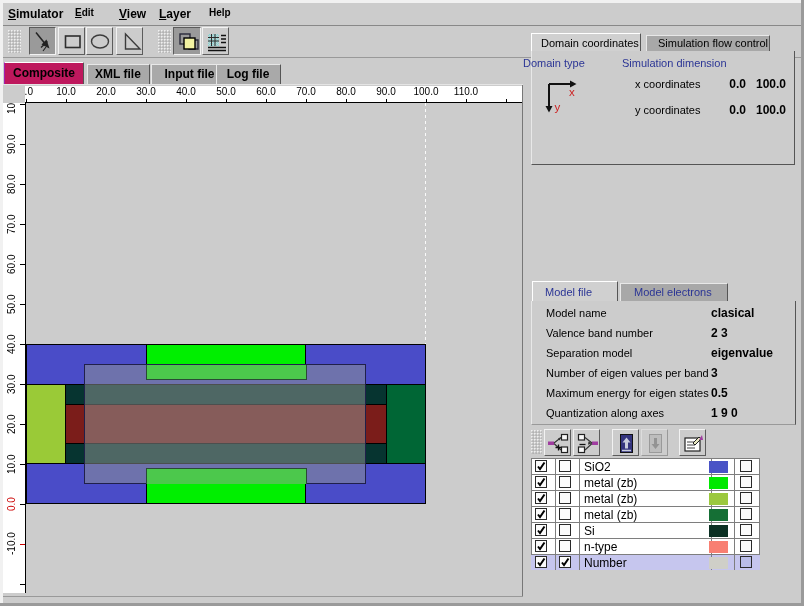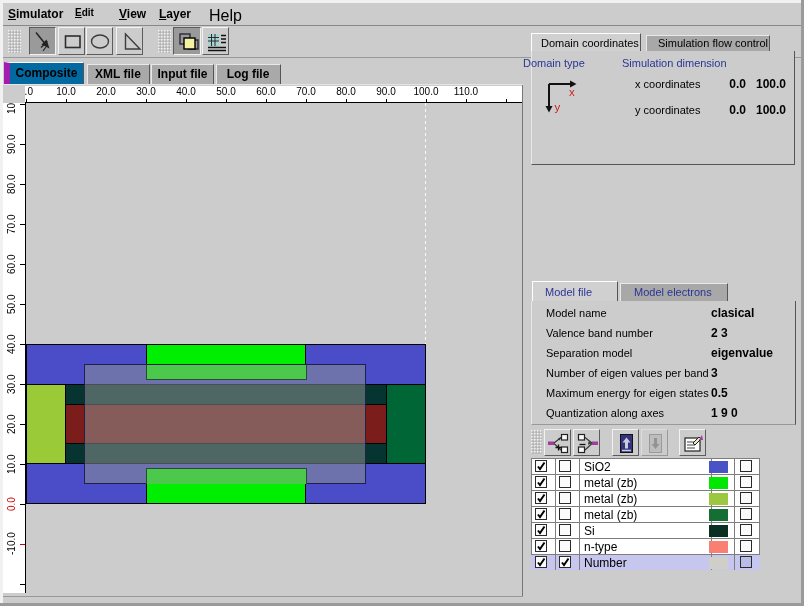--- a/index.html
+++ b/index.html
@@ -1,21 +1,21 @@
 <!DOCTYPE html>
 <html><head><meta charset="utf-8"><style>
 *{margin:0;padding:0;box-sizing:border-box}
 html,body{width:804px;height:606px;overflow:hidden}
 body{font-family:"Liberation Sans",sans-serif;background:#cccccc;position:relative;color:#000}
 .a{position:absolute}
 .bump{background-image:radial-gradient(circle at 0.75px 0.75px,#efefef 0 0.75px,rgba(0,0,0,0) 0.85px),radial-gradient(circle at 0.75px 0.75px,#9d9d9d 0 0.75px,rgba(0,0,0,0) 0.85px);background-size:3px 3px,3px 3px;background-position:0 0,1.5px 1.5px}
 .btn{position:absolute;background:#ccc;border-top:1px solid #f2f2f2;border-left:1px solid #f2f2f2;border-right:1px solid #5c5c5c;border-bottom:1px solid #5c5c5c}
 .btn.dn{background:#9a9a9a;border-top:1px solid #5c5c5c;border-left:1px solid #5c5c5c;border-right:1px solid #f2f2f2;border-bottom:1px solid #f2f2f2}
 .tab{position:absolute;font-weight:bold;font-size:12px;background:#a9a9a9;border-top:1px solid #e8e8e8;border-left:1px solid #e8e8e8;border-right:1px solid #555;text-align:center}
-.tab.sel{background:#0369a1;border-top:1px solid #fff;border-left:6px solid #a21caf}
+.tab.sel{background:#be185d;border-top:1px solid #fff;border-left:1px solid #a21caf}
 .rtab{position:absolute;font-size:11px;white-space:nowrap;background:#a8a8a8;border-top:1px solid #e8e8e8;border-left:1px solid #e8e8e8;border-right:1px solid #555}
 .rtab.sel{background:#d0d0d0;border-top:1px solid #fff;border-left:1px solid #fff}
 .blue{color:#2b3595}
 .lbl{position:absolute;font-size:11px;white-space:nowrap}
 .tlbl{position:absolute;font-size:12px;white-space:nowrap}
 .val{position:absolute;font-size:12px;font-weight:bold}
 .cb{position:absolute;width:12px;height:12px;background:#fbfbfb;border:1px solid #2a2a2a}
 .gl{position:absolute;background:#7e7e7e}
 .tick{position:absolute;background:#000}
 .rlab{position:absolute;font-size:10px;color:#000}
@@ -28,21 +28,21 @@
 <div class="a" style="left:0;top:0;width:3px;height:606px;background:#f1f1f1"></div>
 <div class="a" style="left:801px;top:0;width:3px;height:606px;background:#9a9a9a"></div>
 <div class="a" style="left:0;top:603px;width:804px;height:3px;background:#9a9a9a"></div>
 
 <div class="a" style="left:3px;top:3px;width:798px;height:22px;background:#ccc"></div>
 <div class="a" style="left:3px;top:25px;width:798px;height:1px;background:#888"></div>
 <div class="a" style="left:8px;top:7px;font-weight:bold;font-size:12px"><span style="text-decoration:underline">S</span>imulator</div>
 <div class="a" style="left:75px;top:7px;font-weight:bold;font-size:10px"><span style="text-decoration:underline">E</span>dit</div>
 <div class="a" style="left:119px;top:7px;font-weight:bold;font-size:12px"><span style="text-decoration:underline">V</span>iew</div>
 <div class="a" style="left:159px;top:7px;font-weight:bold;font-size:12px"><span style="text-decoration:underline">L</span>ayer</div>
-<div class="a" style="left:209px;top:7px;font-weight:normal;font-size:16px">Help</div>
+<div class="a" style="left:209px;top:7px;font-weight:bold;font-size:10px">Help</div>
 
 <div class="a" style="left:3px;top:26px;width:798px;height:31px;background:#ccc"></div>
 <div class="a" style="left:3px;top:57px;width:798px;height:1px;background:#999"></div>
 <div class="a bump" style="left:8px;top:30px;width:13px;height:23px"></div>
 <div class="btn dn" style="left:29px;top:27px;width:27px;height:28px">
 <svg width="27" height="28" viewBox="0 0 27 28">
       <path d="M6 4.5 L14.5 15" stroke="#222" stroke-width="1.5" fill="none"></path>
       <path d="M16.5 11.5 L19.5 20.5 L11.5 16.5 Z" fill="#222"></path>
       <path d="M11 19.5 L17.5 13.5" stroke="#222" stroke-width="1.3"></path>
       <path d="M13 23 L16 19" stroke="#222" stroke-width="1.1"></path>
@@ -90,21 +90,21 @@
         <path d="M18 7.5 h5"></path>
         <path d="M18 11 h5"></path>
         <path d="M18 14.5 h5"></path>
         <path d="M5 19.5 h18"></path>
         <path d="M5 22.5 h18"></path>
       </g>
 </svg>
 </div>
 
 <div class="tab" style="left:86.5px;top:64px;width:63px;height:20px;line-height:19px">XML file</div>
-<div class="tab" style="left:151px;top:64px;width:63px;height:20px;line-height:19px">Input file</div>
+<div class="tab" style="left:151px;top:64px;width:77px;height:20px;line-height:19px">Input file</div>
 <div class="tab" style="left:215.5px;top:64px;width:65px;height:20px;line-height:19px">Log file</div>
 <div class="tab sel" style="left:4px;top:62px;width:80px;height:23px;line-height:21px">Composite</div>
 <div class="a" style="left:3px;top:84px;width:520px;height:1px;background:#e4e4e4"></div>
 
 <div class="a" style="left:522px;top:85px;width:1px;height:511px;background:#777"></div>
 <div class="a" style="left:3px;top:596px;width:520px;height:1px;background:#999"></div>
 
 <div class="a" style="left:25px;top:86px;width:497px;height:17px;background:#fff;border-bottom:1px solid #000;overflow:hidden">
 <div class="tick" style="left:1px;top:13px;width:1px;height:4px"></div>
 <div class="tick" style="left:41px;top:13px;width:1px;height:4px"></div>

